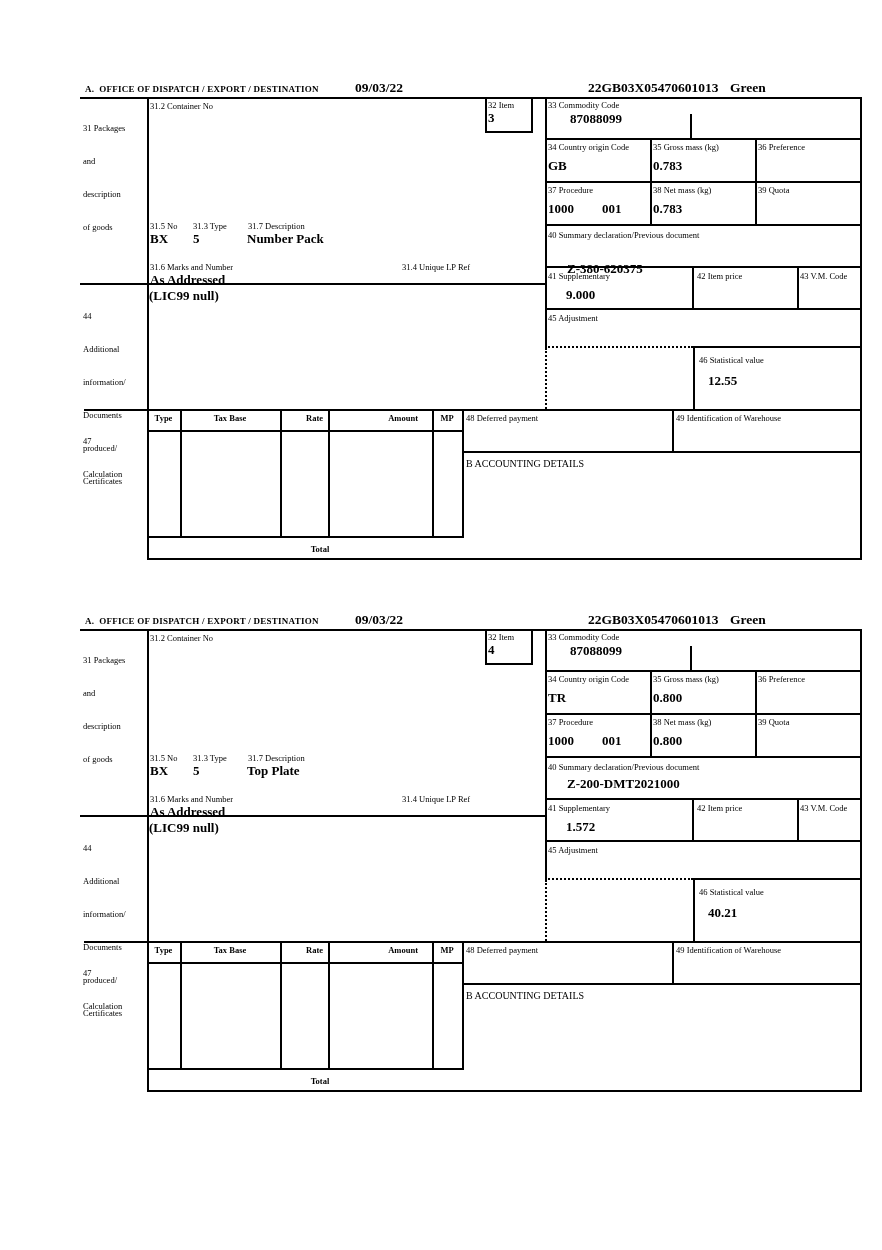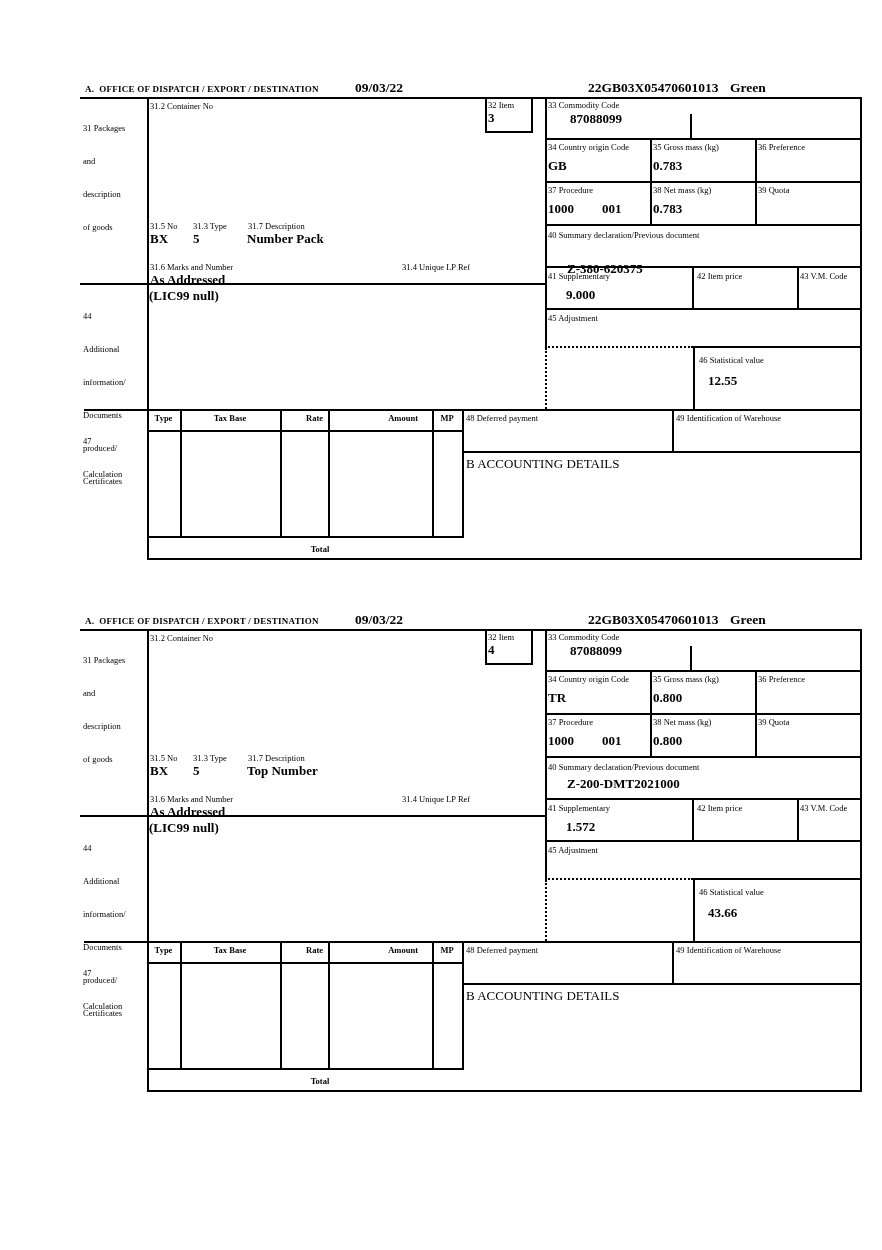--- a/index.html
+++ b/index.html
@@ -16,21 +16,21 @@
   .office{font-size:9px;font-weight:700;letter-spacing:.25px;top:4px;left:5px}
   .bigval{font-size:13.5px;font-weight:700;top:0}
   .box{position:absolute;left:0;top:17px;width:782px;height:463px}
   .hl{position:absolute;background:#000;height:2px}
   .vl{position:absolute;background:#000;width:2px}
   .hd{position:absolute;border-top:2px dotted #000;height:0}
   .vd{position:absolute;border-left:2px dotted #000;width:0}
   .lb{position:absolute;font-size:8.5px;font-weight:400;line-height:11px;white-space:pre}
   .val{position:absolute;font-size:13px;font-weight:700;line-height:15px;white-space:pre}
   .cell{position:absolute;font-size:8.5px;font-weight:700;white-space:pre}
-  .acct{font-size:13px}
+  .acct{font-size:10px}
 </style>
 </head>
 <body>
 
 <div id="pages">
   <section class="sad-form">
 
     <div class="hdr office">A.  OFFICE OF DISPATCH / EXPORT / DESTINATION</div>
     <div class="hdr bigval" style="left:275px">09/03/22</div>
     <div class="hdr bigval" style="left:508px">22GB03X05470601013</div>
@@ -204,21 +204,21 @@
 
       <div class="lb" style="left:70px;top:4px">31.2 Container No</div>
       <div class="lb" style="left:408px;top:3px">32 Item</div>
       <div class="val" style="left:408px;top:13px">4</div>
 
       <div class="lb" style="left:70px;top:124px">31.5 No</div>
       <div class="lb" style="left:113px;top:124px">31.3 Type</div>
       <div class="lb" style="left:168px;top:124px">31.7 Description</div>
       <div class="val" style="left:70px;top:134px">BX</div>
       <div class="val" style="left:113px;top:134px">5</div>
-      <div class="val" style="left:167px;top:134px">Top Number</div>
+      <div class="val" style="left:167px;top:134px">Top Plate</div>
 
       <div class="lb" style="left:70px;top:165px">31.6 Marks and Number</div>
       <div class="lb" style="left:322px;top:165px">31.4 Unique LP Ref</div>
       <div class="val" style="left:70px;top:175px">As Addressed</div>
 
       <div class="lb" style="left:468px;top:3px">33 Commodity Code</div>
       <div class="val" style="left:490px;top:14px">87088099</div>
 
       <div class="lb" style="left:468px;top:45px">34 Country origin Code</div>
       <div class="val" style="left:468px;top:61px">TR</div>
@@ -246,21 +246,21 @@
         <div>Additional</div>
         <div>information/</div>
         <div>Documents</div>
         <div>produced/</div>
         <div>Certificates</div>
       </div>
       <div class="val" style="left:69px;top:191px">(LIC99 null)</div>
 
       <div class="lb" style="left:468px;top:216px">45 Adjustment</div>
       <div class="lb" style="left:619px;top:258px">46 Statistical value</div>
-      <div class="val" style="left:628px;top:276px">43.66</div>
+      <div class="val" style="left:628px;top:276px">40.21</div>
 
       <div class="lb" style="left:3px;top:317px">
         <div>47</div>
         <div>Calculation</div>
       </div>
       <div class="cell" style="left:67px;top:316px;width:33px;text-align:center">Type</div>
       <div class="cell" style="left:100px;top:316px;width:100px;text-align:center">Tax Base</div>
       <div class="cell" style="left:200px;top:316px;width:46px;text-align:right;padding-right:3px">Rate</div>
       <div class="cell" style="left:248px;top:316px;width:104px;text-align:right;padding-right:14px">Amount</div>
       <div class="cell" style="left:352px;top:316px;width:30px;text-align:center">MP</div>

